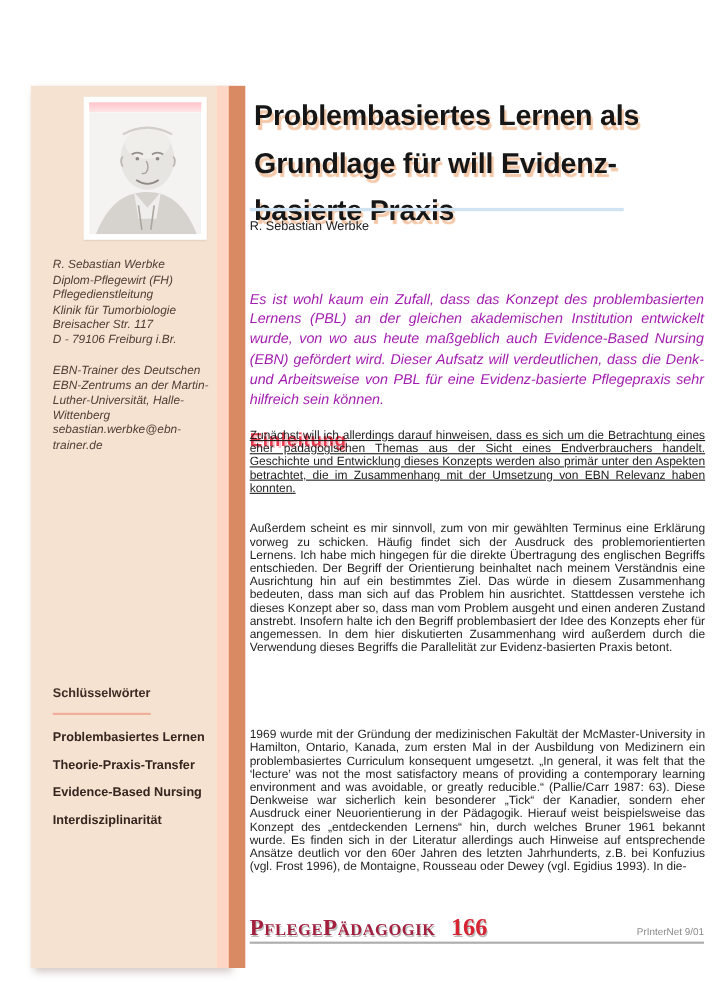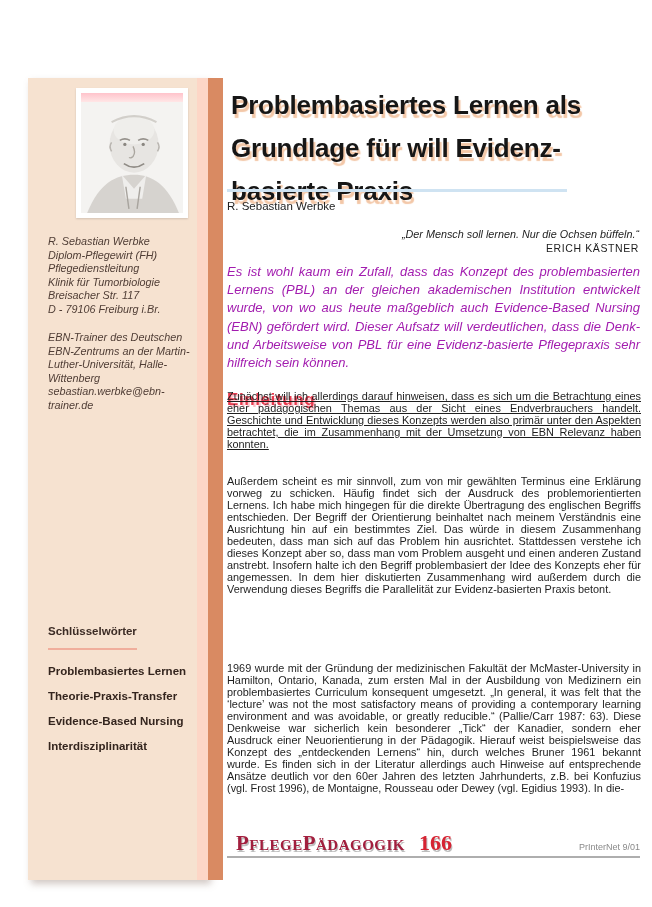--- a/index.html
+++ b/index.html
@@ -48,21 +48,21 @@
   .heading-einleitung{top:390px;}
   .heading-herkunft{top:640px;}
 
   .body-para{position:absolute;left:227px;width:414px;margin:0;
         font-size:10.9px;line-height:11.95px;text-align:justify;color:#1e1e1e;}
   .para-1{top:391px;text-decoration:underline;}
   .para-2{top:476px;}
   .para-3{top:663px;}
 
   
-  .footer-left{position:absolute;left:236px;top:830px;display:flex;align-items:baseline;text-align:center;}
+  .footer-left{position:absolute;left:227px;top:830px;display:flex;align-items:baseline;text-align:center;}
   .footer-journal{font-family:"Liberation Serif",serif;font-variant:small-caps;font-weight:bold;
         font-size:21px;color:#a21f3e;letter-spacing:0.5px;text-shadow:1px 2px 0 #bdbdbd;}
   .footer-pagenum{font-family:"Liberation Serif",serif;font-weight:bold;font-size:22px;
         color:#d62433;margin-left:14px;text-shadow:1px 2px 0 #bdbdbd;}
   .footer-rule{position:absolute;left:227px;top:856px;width:413px;height:2px;background:#aeaeae;}
   .footer-issue{position:absolute;left:520px;top:842px;width:120px;text-align:right;
         font-size:9px;color:#8a8a8a;}
 </style>
 </head>
 <body>
@@ -121,24 +121,20 @@
   <h1 class="article-title">
     <span>Problembasiertes Lernen als</span>
     <span>Grundlage für will Evidenz-</span>
     <span>basierte Praxis</span>
   </h1>
 
   <div class="title-divider"></div>
 
   <div class="byline">R. Sebastian Werbke</div>
 
-  <div class="epigraph">
-    <span class="epigraph-quote">„Der Mensch soll lernen. Nur die Ochsen büffeln.“</span>
-    <span class="epigraph-attr">ERICH KÄSTNER</span>
-  </div>
 
   <p class="abstract">Es ist wohl kaum ein Zufall, dass das Konzept des problembasierten Lernens (PBL) an der gleichen akademischen Institution entwickelt wurde, von wo aus heute maßgeblich auch Evidence-Based Nursing (EBN) gefördert wird. Dieser Aufsatz will verdeutlichen, dass die Denk- und Arbeitsweise von PBL für eine Evidenz-basierte Pflegepraxis sehr hilfreich sein können.</p>
 
   <h2 class="section-heading heading-einleitung">Einleitung</h2>
 
   <p class="body-para para-1">Zunächst will ich allerdings darauf hinweisen, dass es sich um die Betrachtung eines eher pädagogischen Themas aus der Sicht eines Endverbrauchers handelt. Geschichte und Entwicklung dieses Konzepts werden also primär unter den Aspekten betrachtet, die im Zusammenhang mit der Umsetzung von EBN Relevanz haben konnten.</p>
 
   <p class="body-para para-2">Außerdem scheint es mir sinnvoll, zum von mir gewählten Terminus eine Erklärung vorweg zu schicken. Häufig findet sich der Ausdruck des problemorientierten Lernens. Ich habe mich hingegen für die direkte Übertragung des englischen Begriffs entschieden. Der Begriff der Orientierung beinhaltet nach meinem Verständnis eine Ausrichtung hin auf ein bestimmtes Ziel. Das würde in diesem Zusammenhang bedeuten, dass man sich auf das Problem hin ausrichtet. Stattdessen verstehe ich dieses Konzept aber so, dass man vom Problem ausgeht und einen anderen Zustand anstrebt. Insofern halte ich den Begriff problembasiert der Idee des Konzepts eher für angemessen. In dem hier diskutierten Zusammenhang wird außerdem durch die Verwendung dieses Begriffs die Parallelität zur Evidenz-basierten Praxis betont.</p>
 
 

